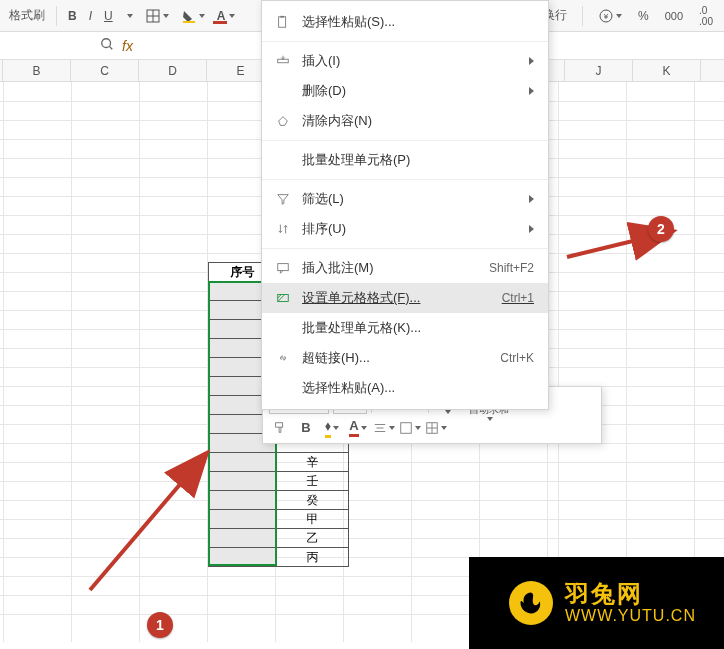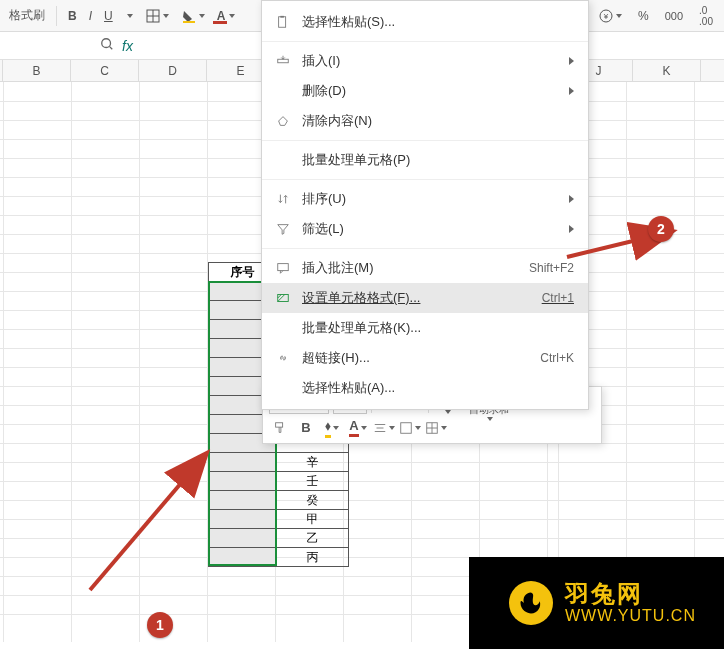--- a/index.html
+++ b/index.html
@@ -10,21 +10,21 @@
   .tool-left { display: flex; align-items: center; gap: 2px; }
   .tool-btn { height: 26px; padding: 0 4px; display: flex; align-items: center; justify-content: center; color: #555; font-size: 12px; cursor: pointer; border: 1px solid transparent; border-radius: 2px; }
   .tool-sep { width: 1px; height: 20px; background: #dcdcdc; margin: 0 4px; }
   .icon-box { width: 16px; height: 16px; display: inline-block; }
   .caret { width: 0; height: 0; border-left: 3px solid transparent; border-right: 3px solid transparent; border-top: 4px solid #666; margin-left: 2px; }
   .tool-right { position: absolute; right: 6px; display: flex; align-items: center; gap: 6px; }
 
   
   .fxrow { height: 28px; background: #fff; display: flex; align-items: center; padding-left: 100px; border-bottom: 1px solid #e0e0e0; }
   .fxrow .mag { font-size: 14px; color: #666; margin-right: 8px; }
-  .fxrow .fx { font-style: italic; font-size: 14px; color: #0f766e; }
+  .fxrow .fx { font-style: italic; font-size: 14px; color: #a16207; }
 
   
   .colhdr { height: 22px; display: flex; background: #f7f7f7; border-bottom: 1px solid #dcdcdc; }
   .col { border-right: 1px solid #dcdcdc; display: flex; align-items: center; justify-content: center; font-size: 12px; color: #555; } 
 
   
   .grid { position: relative; height: 560px; }
   .gridlines { position: absolute; inset: 0; }
   .vline { position: absolute; top: 0; bottom: 0; width: 1px; background: #e6e6e6; }
   .hline { position: absolute; left: 0; right: 0; height: 1px; background: #e6e6e6; }
@@ -35,21 +35,21 @@
   .tbl th, .tbl td { border: 1px solid #555; font-size: 12px; height: 19px; text-align: center; }
   .tbl th { background: #fff; font-weight: bold; }
   .tbl .c1 { width: 68px; }
   .tbl .c2 { width: 72px; }
   .selcol { background: #e8e8e8; }
 
   
   .selbox { position: absolute; left: 208px; top: 199px; width: 69px; height: 285px; border: 2px solid #1a8f3a; pointer-events: none; }
 
   
-  .ctxmenu { position: absolute; left: 261px; top: 0px; width: 328px; background: #fff; border: 1px solid #d4d4d4; box-shadow: 2px 2px 8px rgba(0,0,0,0.15); font-size: 13px; color: #333; z-index: 20; padding-top: 6px; padding-bottom: 6px; }
+  .ctxmenu { position: absolute; left: 261px; top: 0px; width: 288px; background: #fff; border: 1px solid #d4d4d4; box-shadow: 2px 2px 8px rgba(0,0,0,0.15); font-size: 13px; color: #333; z-index: 20; padding-top: 6px; padding-bottom: 6px; }
   .ctxitem { height: 30px; display: flex; align-items: center; padding: 0 14px 0 12px; cursor: pointer; position: relative; }
   .ctxitem:hover, .ctxitem.hl { background: #e8e8e8; text-decoration: underline; }
   .ctx-icon { width: 18px; height: 18px; margin-right: 10px; display: flex; align-items: center; justify-content: center; color: #666; }
   .ctx-label { flex: 1; }
   .ctx-short { color: #666; font-size: 12px; }
   .ctx-sub { width: 0; height: 0; border-top: 4px solid transparent; border-bottom: 4px solid transparent; border-left: 5px solid #666; margin-left: 8px; }
   .ctxsep { height: 1px; background: #eee; margin: 4px 0; }
 
   
   .minibar { position: absolute; left: 262px; top: 386px; width: 340px; height: 58px; background: #fff; border: 1px solid #d4d4d4; box-shadow: 2px 2px 8px rgba(0,0,0,0.15); z-index: 18; padding: 4px 6px; display: flex; flex-direction: column; gap: 2px; }
@@ -303,33 +303,33 @@
   </div>
   <div class="ctxsep"></div>
   <div class="ctxitem">
     <span class="ctx-icon"></span>
     <span class="ctx-label">批量处理单元格(P)</span>
   </div>
   <div class="ctxsep"></div>
   <div class="ctxitem">
     <span class="ctx-icon">
         <svg width="14" height="14" viewBox="0 0 16 16">
+          <path d="M2 3 L14 3 L9 9 L9 13 L7 14 L7 9 Z" fill="none" stroke="#777"></path>
+        </svg>
+      </span>
+    <span class="ctx-label">筛选(L)</span>
+    <span class="ctx-sub"></span>
+  </div>
+  <div class="ctxitem">
+    <span class="ctx-icon">
+        <svg width="14" height="14" viewBox="0 0 16 16">
           <path d="M5 3 L5 12 M3 10 L5 12 L7 10 M11 13 L11 4 M9 6 L11 4 L13 6" fill="none" stroke="#777"></path>
         </svg>
       </span>
     <span class="ctx-label">排序(U)</span>
-    <span class="ctx-sub"></span>
-  </div>
-  <div class="ctxitem">
-    <span class="ctx-icon">
-        <svg width="14" height="14" viewBox="0 0 16 16">
-          <path d="M2 3 L14 3 L9 9 L9 13 L7 14 L7 9 Z" fill="none" stroke="#777"></path>
-        </svg>
-      </span>
-    <span class="ctx-label">筛选(L)</span>
     <span class="ctx-sub"></span>
   </div>
   <div class="ctxsep"></div>
   <div class="ctxitem">
     <span class="ctx-icon">
         <svg width="14" height="14" viewBox="0 0 16 16">
           <rect x="2" y="3" width="12" height="8" fill="none" stroke="#777"></rect>
           <path d="M5 11 L5 14 L8 11" fill="none" stroke="#777"></path>
         </svg>
       </span>

